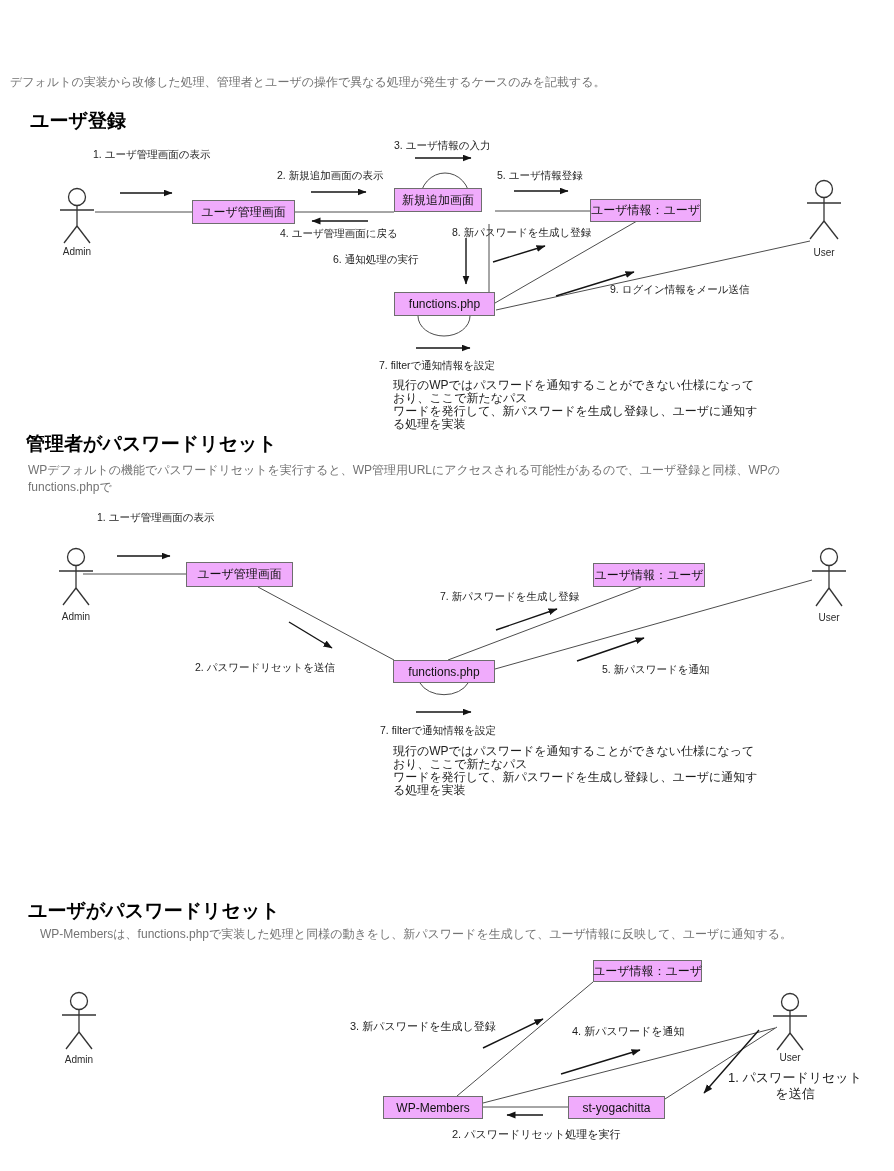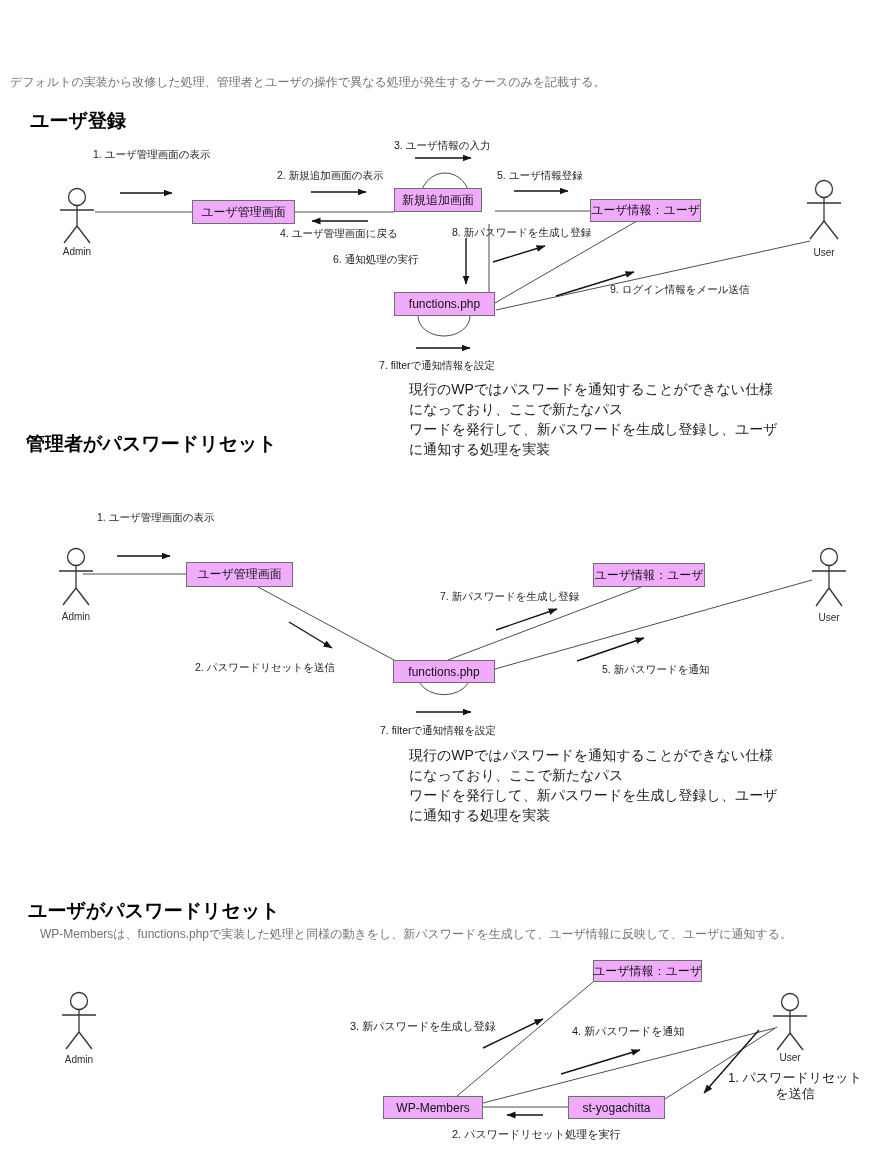--- a/index.html
+++ b/index.html
@@ -6,21 +6,21 @@
   .canvas{
     position:relative;width:894px;height:1171px;background:#fff;overflow:hidden;
     font-family:"Liberation Sans","DejaVu Sans",sans-serif;color:#111;
   }
   .wires{position:absolute;left:0;top:0;}
   .lnk{stroke:#4d4d4d;stroke-width:1;fill:none;}
   .arr{stroke:#141414;stroke-width:1.4;fill:none;}
   .act{stroke:#333;stroke-width:1.3;fill:none;}
   .t{position:absolute;font-size:10.5px;color:#1c1c1c;white-space:nowrap;line-height:12px;}
   .t3{font-size:11px;}
-  .note{position:absolute;font-size:14px;line-height:20px;white-space:pre-line;color:#1c1c1c;margin-left:16px;}
+  .note{position:absolute;font-size:12px;line-height:13px;white-space:pre-line;color:#1c1c1c;}
   .box{
     position:absolute;box-sizing:border-box;border:1px solid #6e6e6e;background:#f0abfc;
     display:flex;align-items:center;justify-content:center;
     font-size:12px;color:#111;white-space:nowrap;
   }
   .h{position:absolute;font-weight:bold;font-size:19px;color:#000;white-space:nowrap;}
   .title{position:absolute;font-size:20px;font-weight:400;color:#000;white-space:nowrap;}
   .para{position:absolute;font-size:12px;line-height:17px;white-space:pre-line;color:#737373;}
   .actor-label{position:absolute;font-size:10px;color:#2b2b2b;text-align:center;white-space:nowrap;}
   .msg-big{position:absolute;font-size:13px;line-height:16px;white-space:pre-line;text-align:center;color:#1c1c1c;}
@@ -148,20 +148,22 @@
   <div class="t" style="left:379px;top:359px;">7. filterで通知情報を設定</div>
   <div class="t" style="left:452px;top:226px;">8. 新パスワードを生成し登録</div>
   <div class="t" style="left:610px;top:283px;">9. ログイン情報をメール送信</div>
   <div class="note" style="left:393px;top:379px;width:372px;">現行のWPではパスワードを通知することができない仕様になっており、ここで新たなパス
 ワードを発行して、新パスワードを生成し登録し、ユーザに通知する処理を実装</div>
 
   <div class="actor-label" style="left:59px;top:246px;width:36px;">Admin</div>
   <div class="actor-label" style="left:806px;top:247px;width:36px;">User</div>
 
   <div class="h" style="left:26px;top:431px;">管理者がパスワードリセット</div>
+  <div class="para" style="left:28px;top:462px;width:840px;">WPデフォルトの機能でパスワードリセットを実行すると、WP管理用URLにアクセスされる可能性があるので、ユーザ登録と同様、WPの
+functions.phpで</div>
 
   <div class="t" style="left:97px;top:511px;">1. ユーザ管理画面の表示</div>
 
   <div class="box" style="left:186px;top:562px;width:107px;height:25px;">ユーザ管理画面</div>
   <div class="box" style="left:593px;top:563px;width:112px;height:24px;">ユーザ情報：ユーザ</div>
   <div class="box" style="left:393px;top:660px;width:102px;height:23px;">functions.php</div>
 
   <div class="t" style="left:195px;top:661px;">2. パスワードリセットを送信</div>
   <div class="t" style="left:380px;top:724px;">7. filterで通知情報を設定</div>
   <div class="t" style="left:440px;top:590px;">7. 新パスワードを生成し登録</div>

